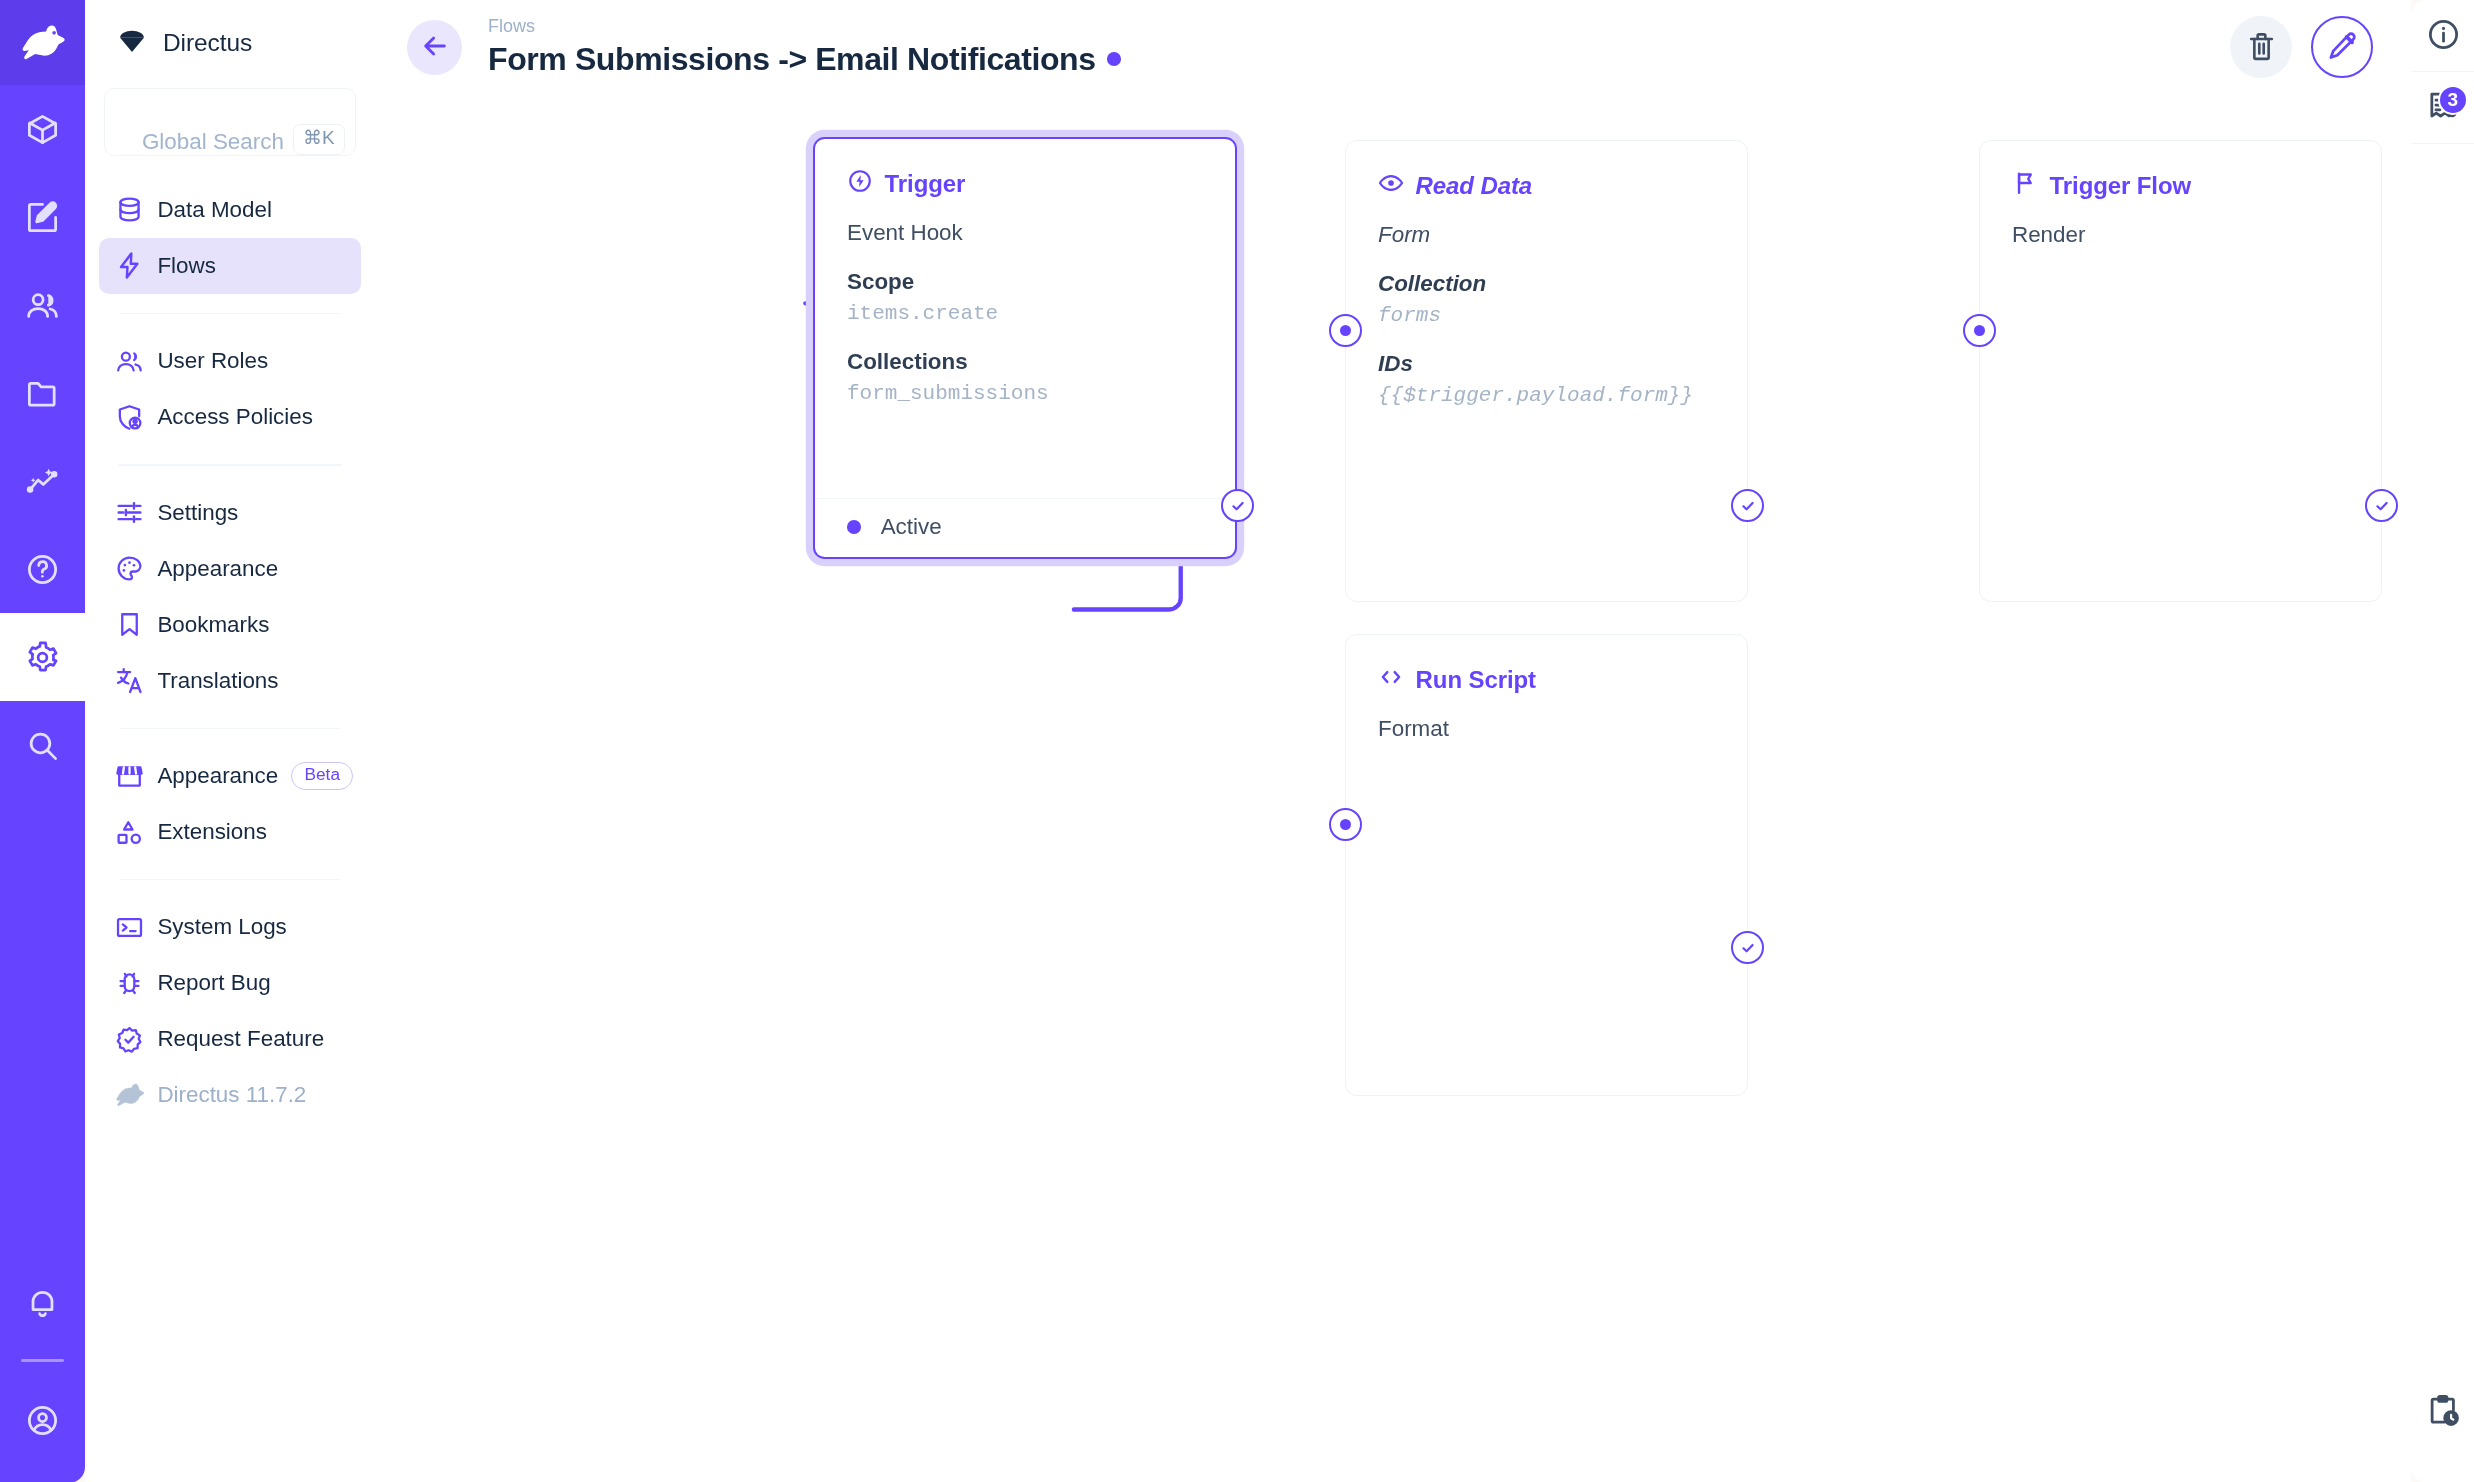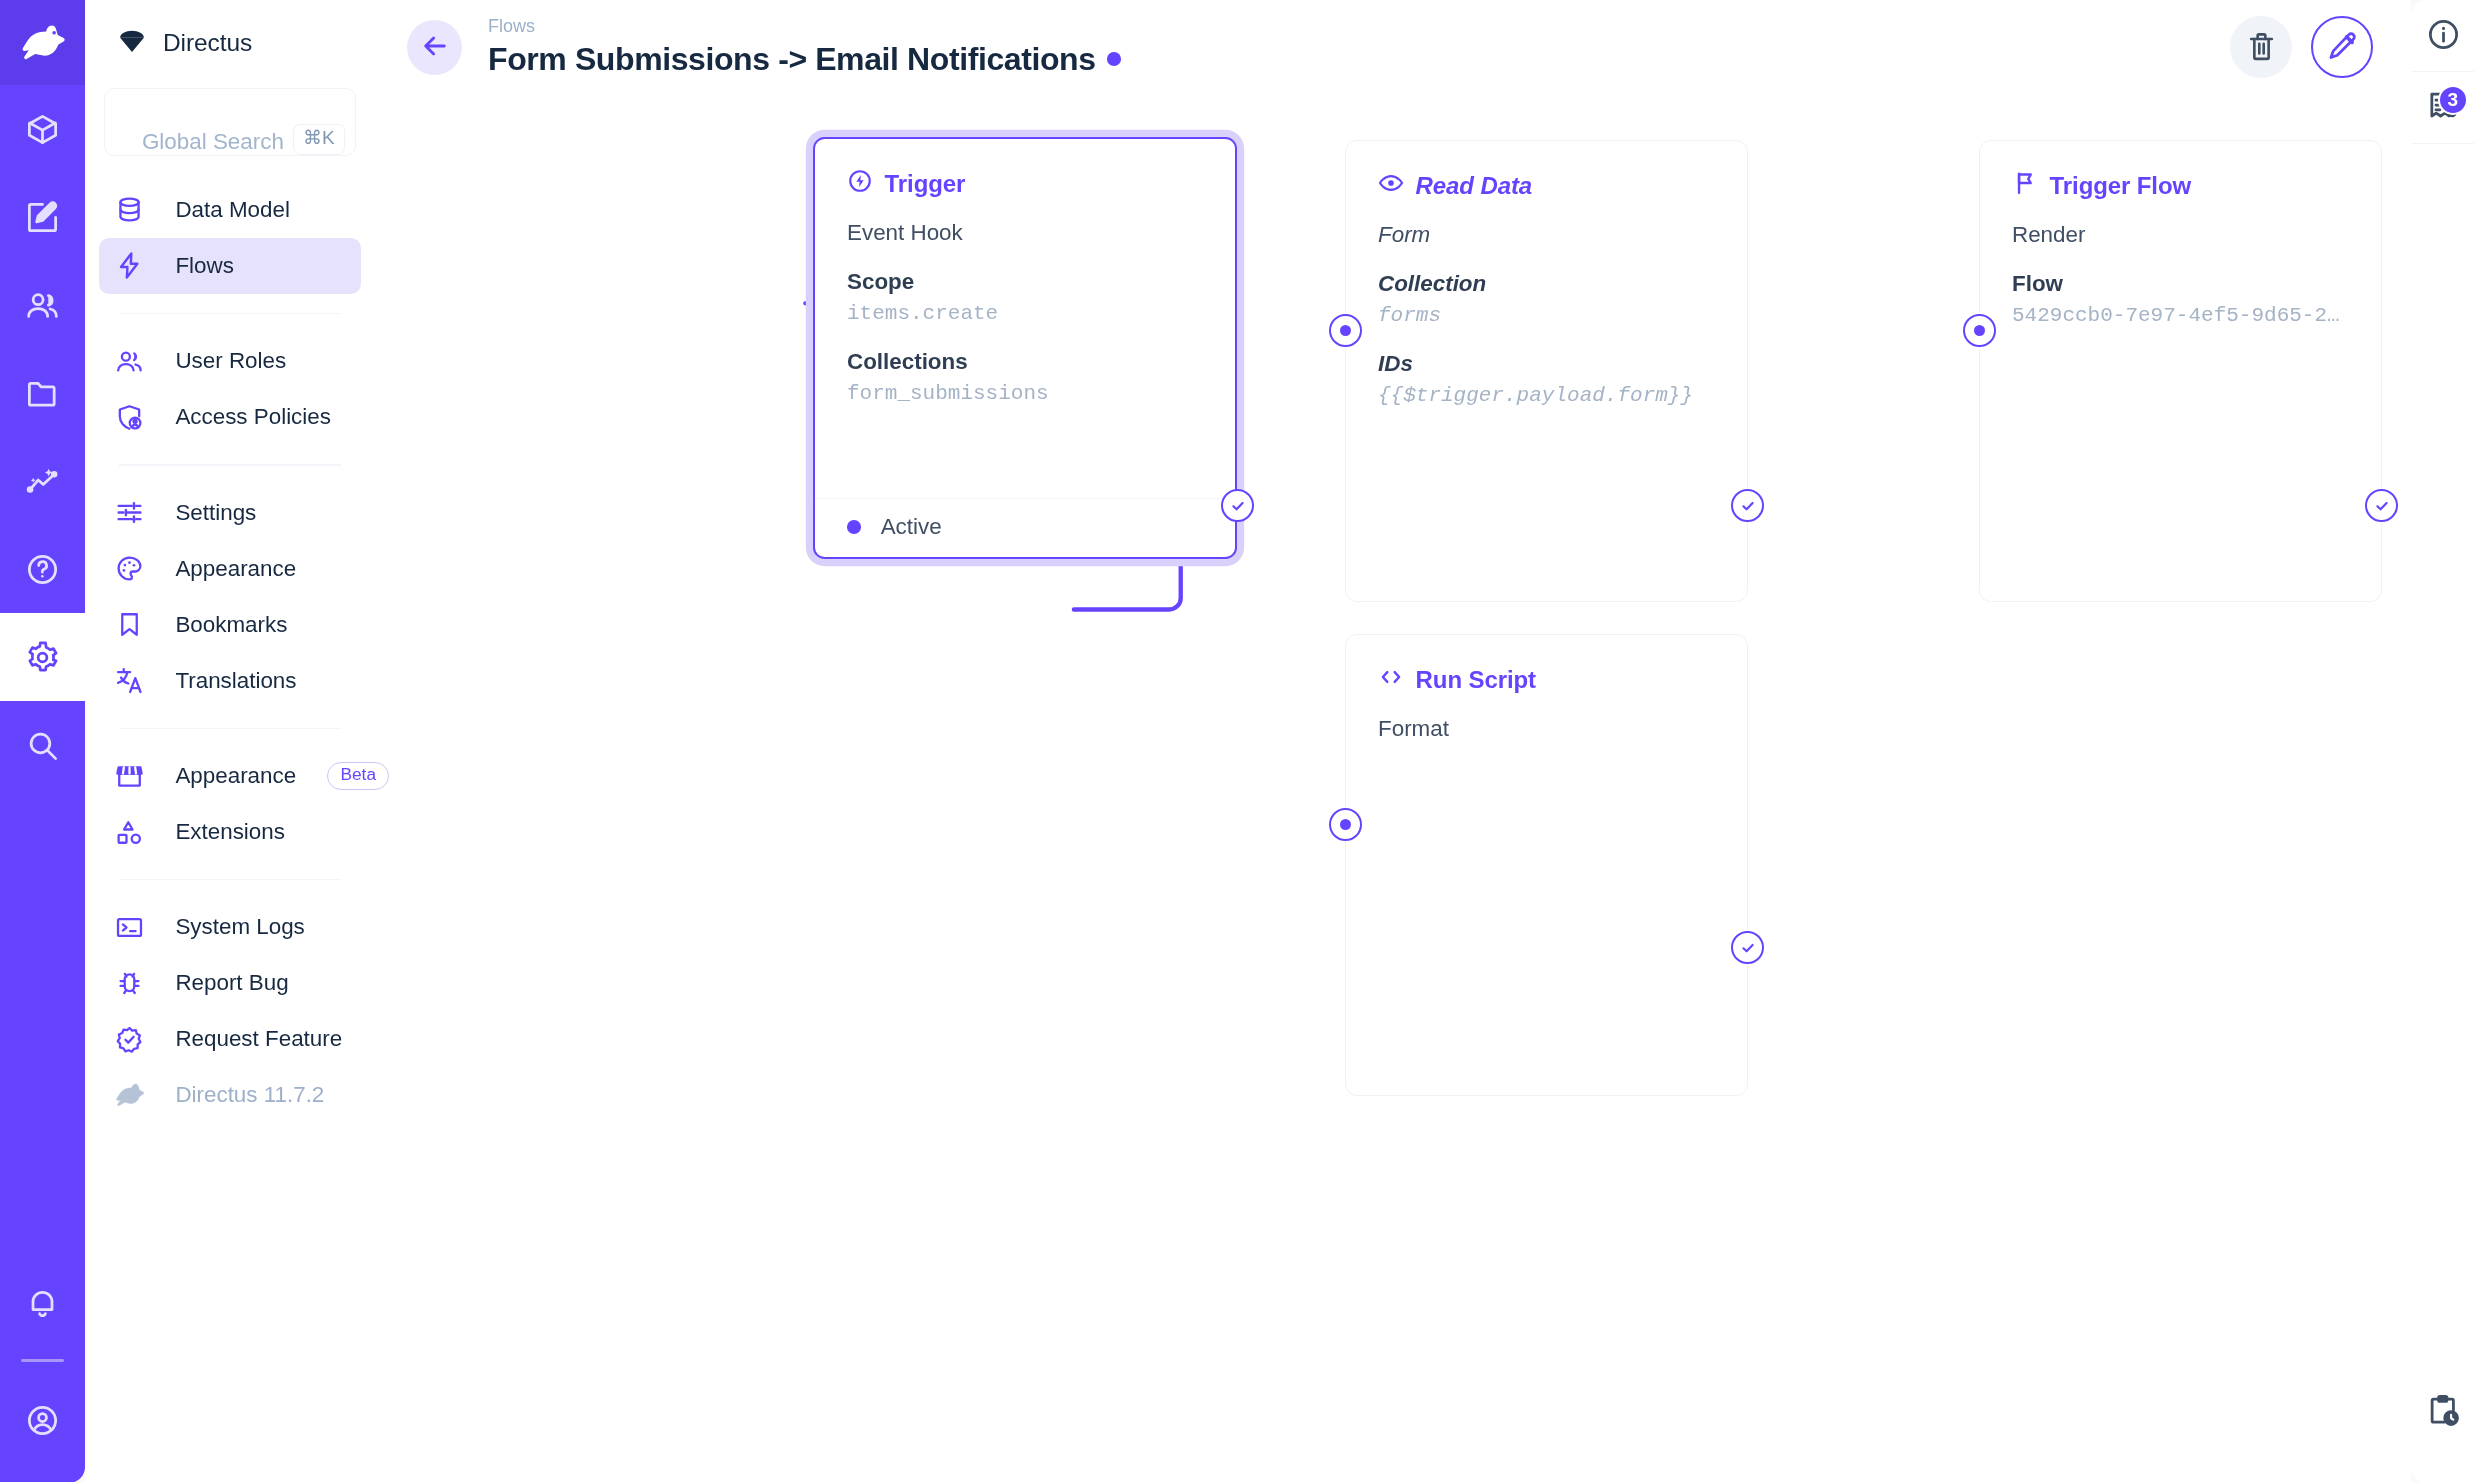--- a/index.html
+++ b/index.html
@@ -49,21 +49,21 @@
     display: flex; align-items: flex-end; justify-content: flex-end;
     padding: 0 10px 0 13px; gap: 8.7px;
   }
   .search-placeholder { font-size: 22.4px; color: #a2b5cd; }
   .kbd {
     border: 1.4px solid #eef2f7; border-radius: 7.2px; padding: 2.9px 9.4px 5px;
     font-size: 19px; color: #8196b0; line-height: 1.1;
   }
   .nav-list { margin-top: 26px; padding: 0 14.4px; }
   .nav-item {
-    height: 56px; display: flex; align-items: center; gap: 31px;
+    height: 56px; display: flex; align-items: center; gap: 13px;
     padding: 0 16px; border-radius: 10px; color: #172940; font-size: 22.4px;
   }
   .nav-item.active { background: #e6e2fb; }
   .nav-item .ni { width: 29px; height: 29px; flex: 0 0 29px; display: flex; align-items: center; justify-content: center; }
   .nav-item .ni svg { stroke: #6644ff; }
   .nav-item.muted { color: #9db0c9; }
   .nav-item.muted .ni svg { stroke: #b4c3d6; fill: #b4c3d6; }
   .nav-label { flex: 1 1 auto; }
   .nav-sep { height: 1.4px; background: #f2f5f9; margin: 19px 20px; }
   .beta-chip {
@@ -568,24 +568,20 @@
           <span>
             <svg width="26" height="26" viewBox="0 0 24 24" fill="none" stroke="#6644ff" stroke-width="2.2" stroke-linecap="round" stroke-linejoin="round">
                 <path d="M6.5 21V3.5"></path>
                 <path d="M6.5 4.2h10.8l-2.3 3.9 2.3 3.9H6.5z"></path>
               </svg>
           </span>
           <span>Trigger Flow</span>
         </div>
         <div class="node-body">
           <div class="node-subject">Render</div>
-          <div class="field">
-            <div class="field-label">Flow</div>
-            <div class="field-value">5429ccb0-7e97-4ef5-9d65-2b…</div>
-          </div>
         </div>
       </div>
       <div class="port" style="left:1588px; top:220px;">
         <span class="inner"></span>
       </div>
       <div class="port" style="left:1990px; top:395px;">
         <svg viewBox="0 0 24 24" fill="none" stroke="#6644ff" stroke-width="2.6" stroke-linecap="round" stroke-linejoin="round">
             <path d="M6.5 12.4 10.3 16 17.5 8.4"></path>
           </svg>
       </div>

